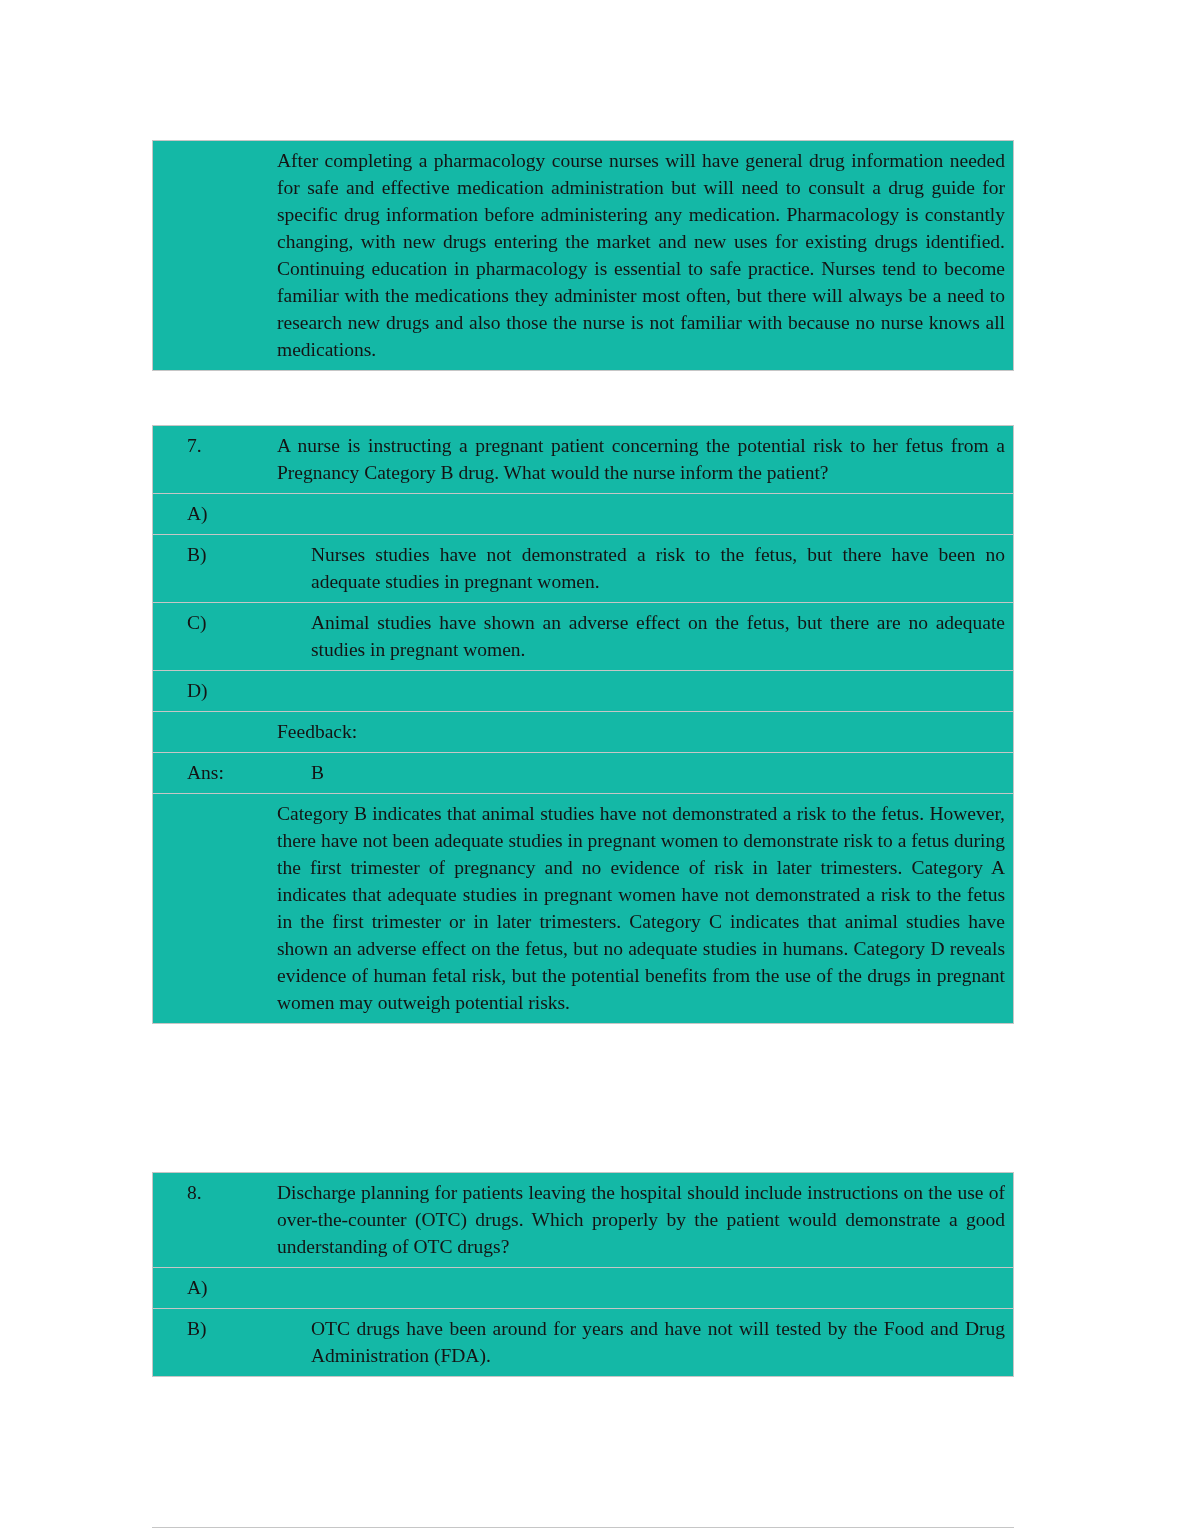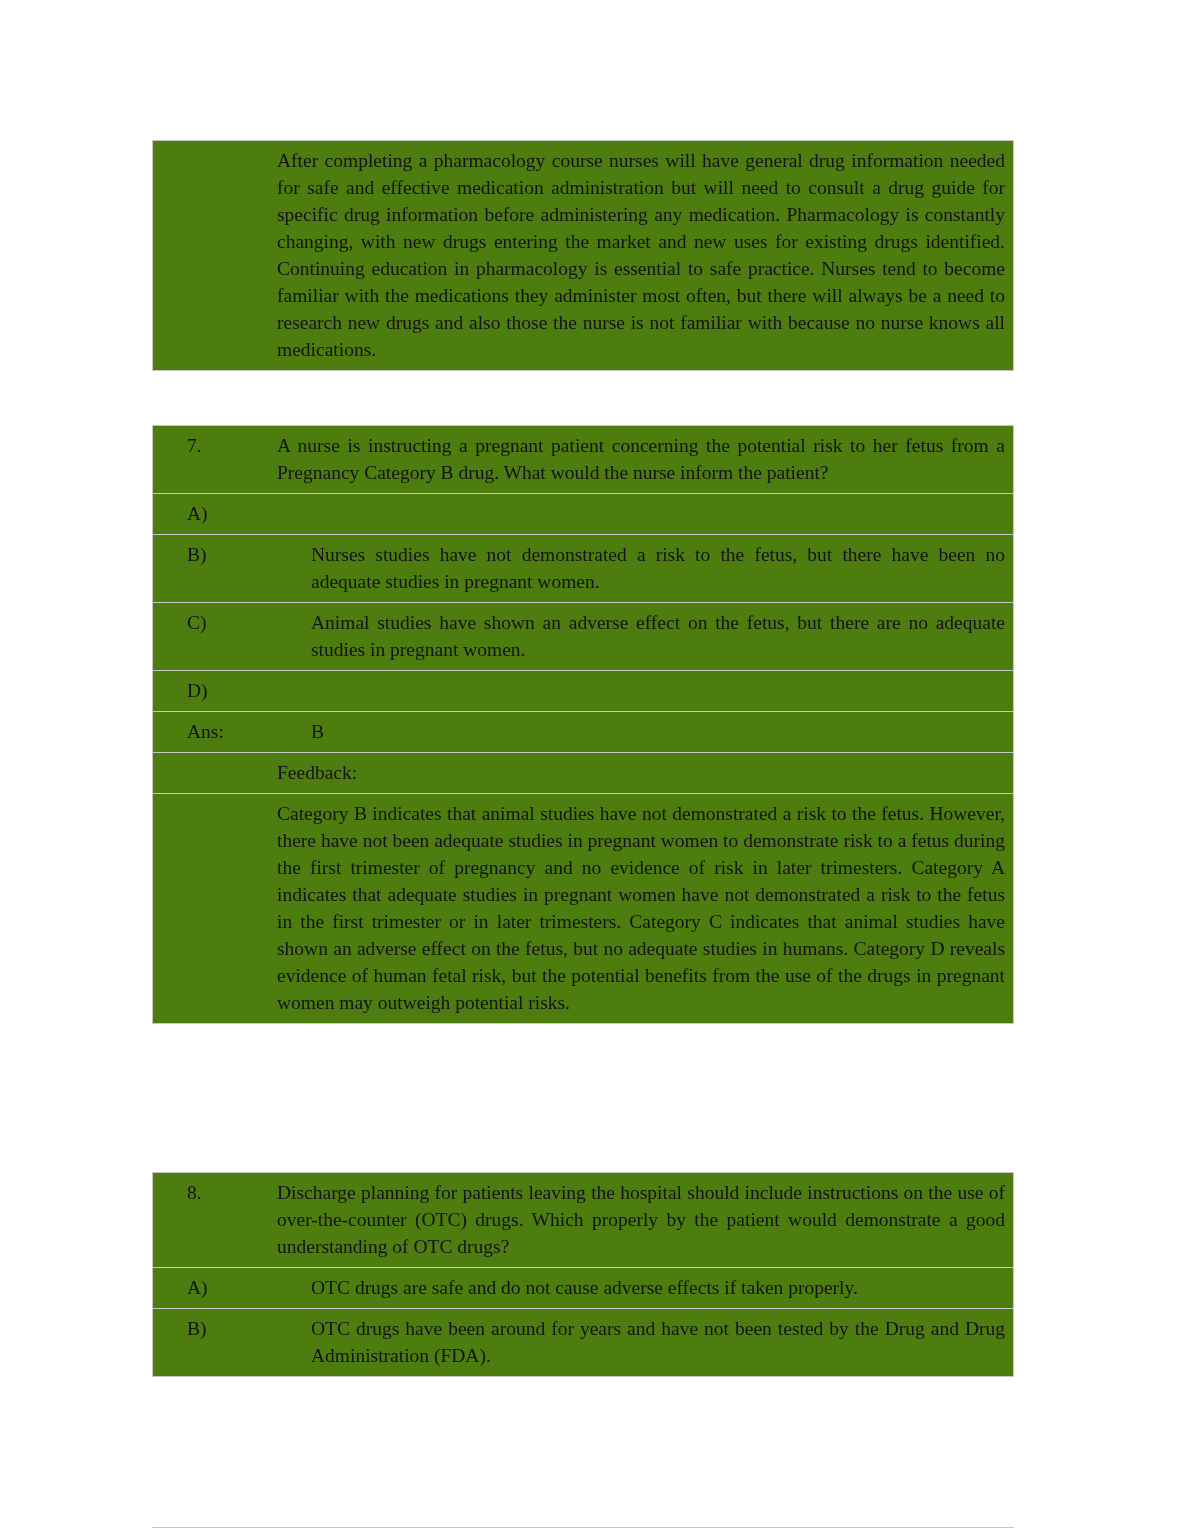--- a/index.html
+++ b/index.html
@@ -15,21 +15,21 @@
     height: 1540px;
     background: #ffffff;
     overflow: hidden;
   }
   .qtable {
     position: absolute;
     left: 152px;
     width: 862px;
     box-sizing: border-box;
     border: 1px solid #c6c6c6;
-    background: #4d7c0f;
+    background: #14b8a6;
     font-size: 19.5px;
     line-height: 27px;
   }
   .row {
     display: flex;
     border-bottom: 1px solid #c6c6c6;
   }
   .row:last-child { border-bottom: none; }
   .label-cell {
     flex: 0 0 124px;
@@ -82,43 +82,42 @@
       <div class="text-cell indent">Nurses studies have not demonstrated a risk to the fetus, but there have been no adequate studies in pregnant women.</div>
     </div>
     <div class="row">
       <div class="label-cell">C)</div>
       <div class="text-cell indent">Animal studies have shown an adverse effect on the fetus, but there are no adequate studies in pregnant women.</div>
     </div>
     <div class="row">
       <div class="label-cell">D)</div>
     </div>
     <div class="row">
+      <div class="label-cell"></div>
+      <div class="text-cell noj">Feedback:</div>
+    </div>
+    <div class="row">
       <div class="label-cell">Ans:</div>
       <div class="text-cell indent noj">B</div>
-    </div>
-    <div class="row">
-      <div class="label-cell"></div>
-      <div class="text-cell noj">Feedback:</div>
     </div>
     <div class="row">
       <div class="label-cell"></div>
       <div class="text-cell">Category B indicates that animal studies have not demonstrated a risk to the fetus. However, there have not been adequate studies in pregnant women to demonstrate risk to a fetus during the first trimester of pregnancy and no evidence of risk in later trimesters. Category A indicates that adequate studies in pregnant women have not demonstrated a risk to the fetus in the first trimester or in later trimesters. Category C indicates that animal studies have shown an adverse effect on the fetus, but no adequate studies in humans. Category D reveals evidence of human fetal risk, but the potential benefits from the use of the drugs in pregnant women may outweigh potential risks.</div>
     </div>
   </div>
 
   <div class="qtable" style="top:1172px;">
     <div class="row">
       <div class="label-cell">8.</div>
       <div class="text-cell">Discharge planning for patients leaving the hospital should include instructions on the use of over-the-counter (OTC) drugs. Which properly by the patient would demonstrate a good understanding of OTC drugs?</div>
     </div>
     <div class="row">
       <div class="label-cell">A)</div>
-      <div class="text-cell indent">OTC drugs are safe and do not cause adverse effects if taken properly.</div>
     </div>
     <div class="row">
       <div class="label-cell">B)</div>
-      <div class="text-cell indent">OTC drugs have been around for years and have not been tested by the Drug and Drug Administration (FDA).</div>
+      <div class="text-cell indent">OTC drugs have been around for years and have not will tested by the Food and Drug Administration (FDA).</div>
     </div>
   </div>
 
   <div class="cutoff-line" style="top:1527px;"></div>
 
 </div>
 
 </body></html>

